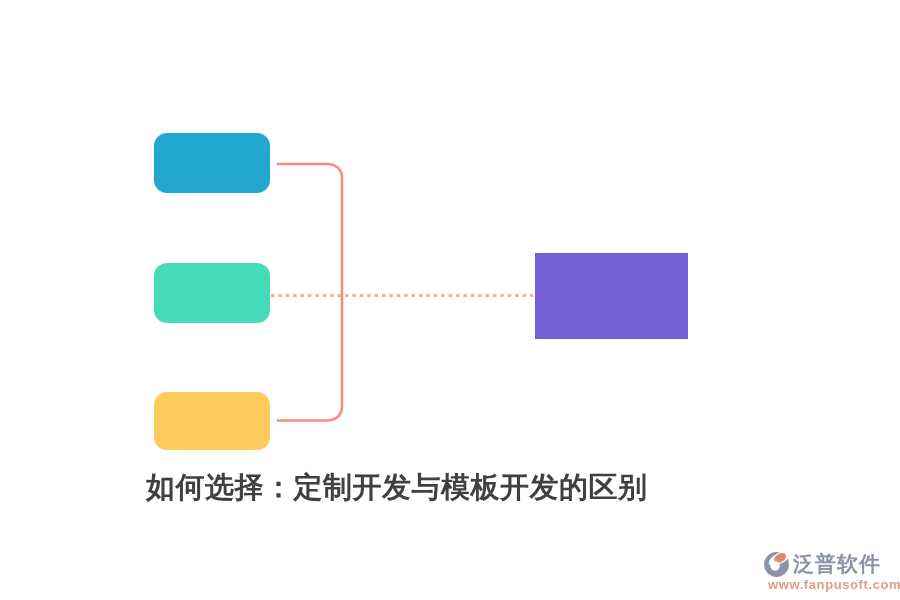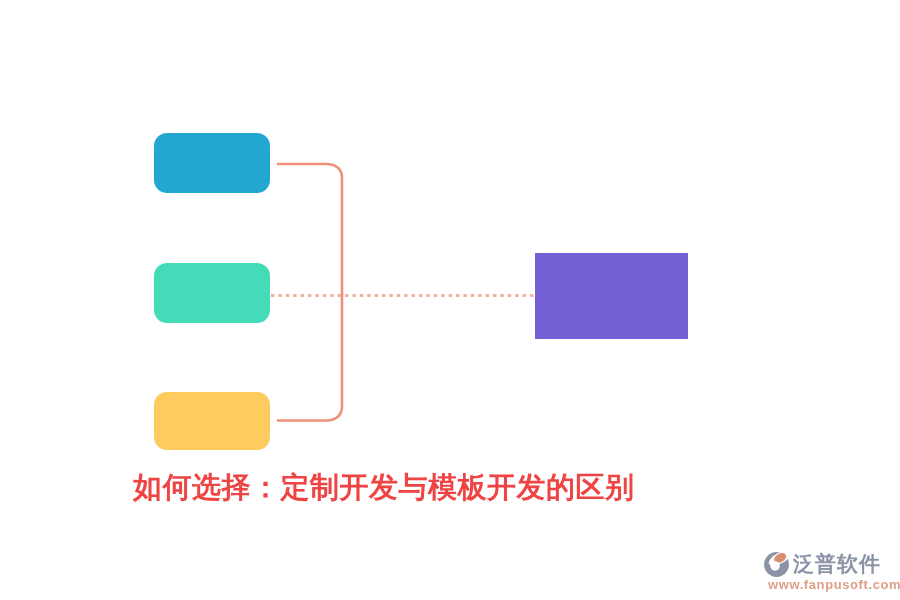--- a/index.html
+++ b/index.html
@@ -15,26 +15,26 @@
     background: #ffffff;
     overflow: hidden;
   }
   #diagram-svg {
     position: absolute;
     left: 0;
     top: 0;
   }
   .page-title {
     position: absolute;
-    left: 133px;
+    left: 146px;
     top: 468px;
     font-size: 29px;
     font-weight: bold;
     letter-spacing: 0.5px;
-    color: #ef4444;
+    color: #404040;
     white-space: nowrap;
   }
   .watermark {
     position: absolute;
     left: 762px;
     top: 549px;
     width: 128px;
     display: flex;
     flex-direction: column;
     align-items: flex-start;

